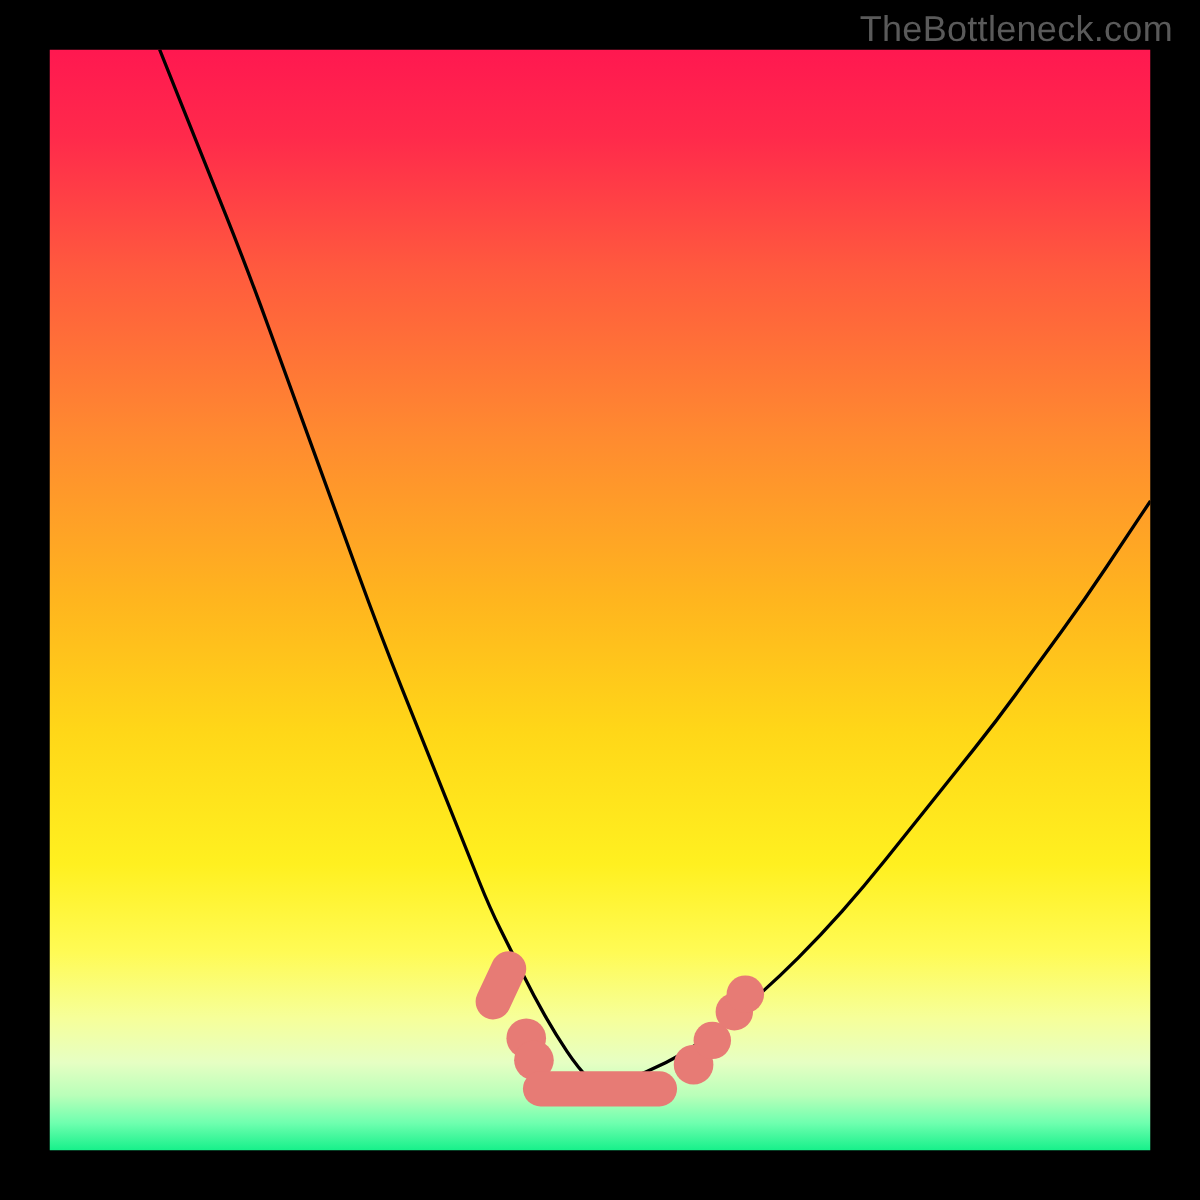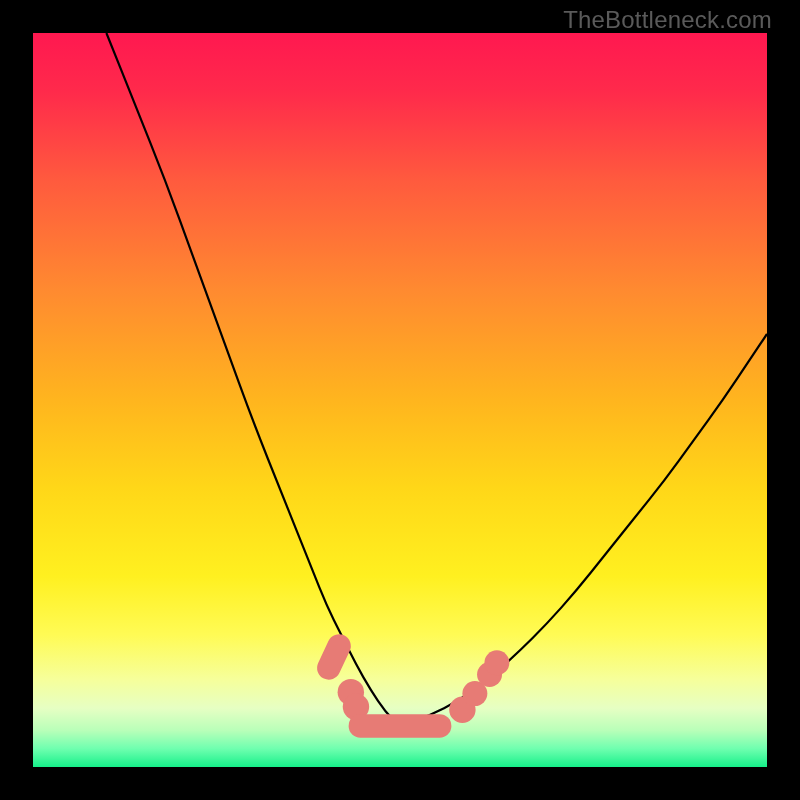--- a/index.html
+++ b/index.html
@@ -7,21 +7,21 @@
     width: 800px;
     height: 800px;
     background: #000;
     position: relative;
     font-family: Arial, Helvetica, sans-serif;
     overflow: hidden;
   }
   .watermark {
     position: absolute;
     top: 6px;
-    right: 28px;
+    right: 18px;
     color: #5a5a5a;
     font-size: 24px;
     font-weight: 500;
     z-index: 5;
     letter-spacing: 0.2px;
   }
   .plot-frame {
     position: absolute;
     left: 33px;
     top: 33px;

